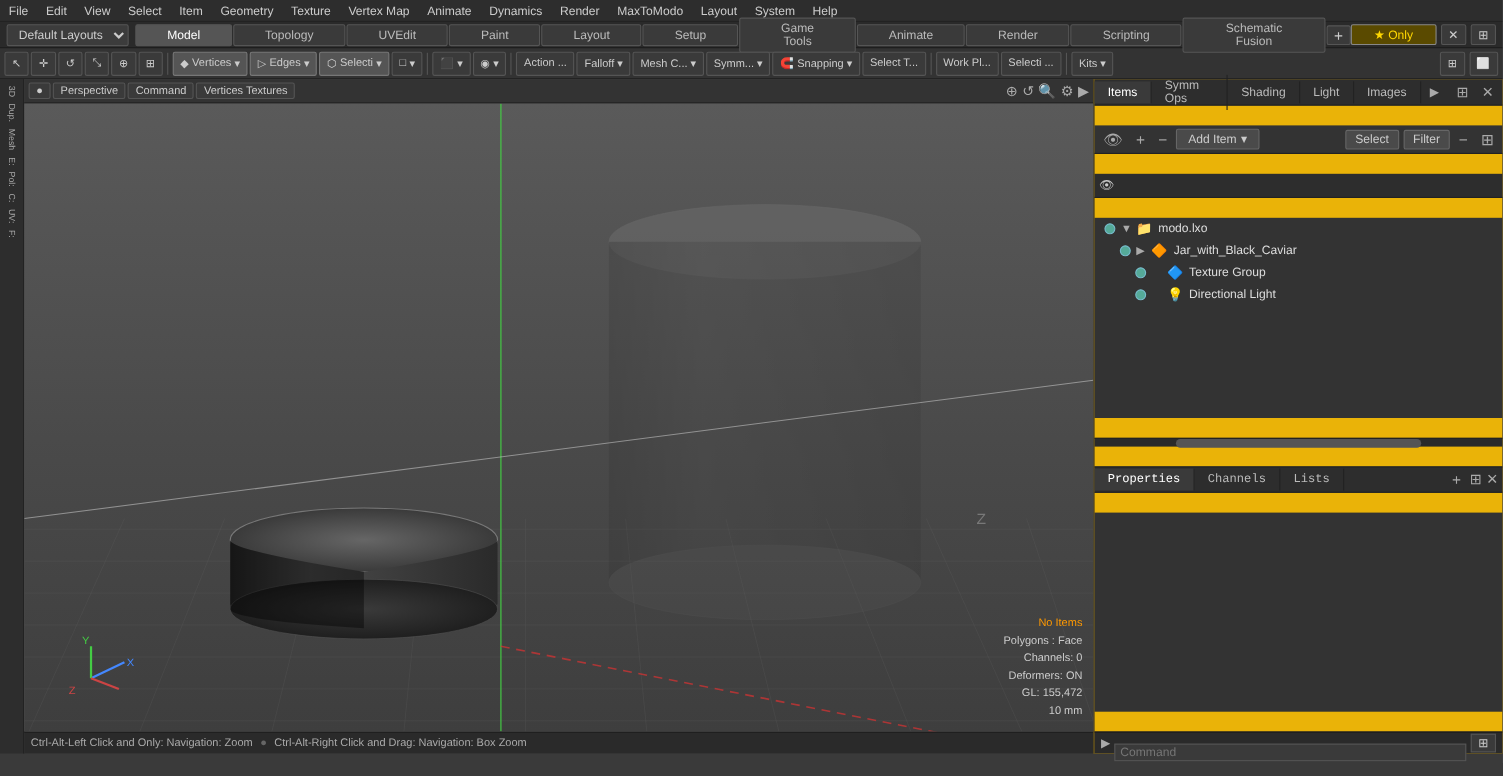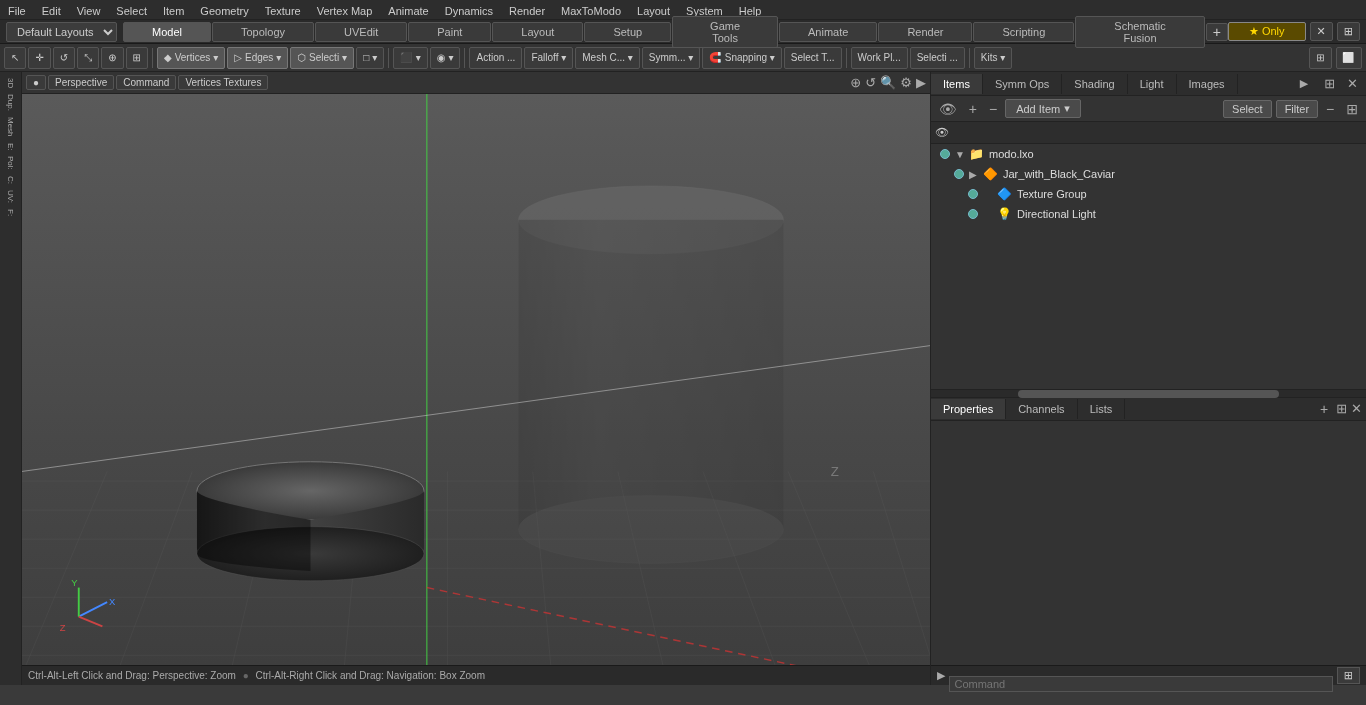--- a/index.html
+++ b/index.html
@@ -46,21 +46,21 @@
     
     .status-info { position: absolute; bottom: 10px; right: 10px; text-align: right; font-size: 10px; color: #ccc; line-height: 1.6; }
     .status-info .no-items { color: #ff9900; }
 
     
     #bottom-bar { height: 20px; background: #2a2a2a; display: flex; align-items: center; padding: 0 6px; border-top: 1px solid #1a1a1a; font-size: 10px; color: #aaa; gap: 8px; }
     .nav-hint { flex: 1; }
     .dot-sep { color: #666; margin: 0 4px; }
 
     
-    #right-panel { width: 436px; background: #eab308; border-left: 1px solid #222; display: flex; flex-direction: column; }
+    #right-panel { width: 372px; background: #eab308; border-left: 1px solid #222; display: flex; flex-direction: column; gap: 18px; }
 
     
     #panel-tabs { display: flex; background: #2d2d2d; border-bottom: 1px solid #222; align-items: center; height: 24px; }
     .panel-tab { padding: 4px 12px; color: #bbb; font-size: 11px; cursor: pointer; border-right: 1px solid #222; }
     .panel-tab.active { background: #3a3a3a; color: #fff; }
     .panel-tab-more { margin-left: auto; padding: 4px 8px; color: #aaa; cursor: pointer; }
 
     
     #items-toolbar { display: flex; align-items: center; background: #333; height: 26px; border-bottom: 1px solid #222; padding: 0 4px; gap: 4px; }
     .items-add-btn { background: #4a4a4a; border: 1px solid #666; color: #ccc; font-size: 11px; padding: 2px 10px; cursor: pointer; border-radius: 2px; display: flex; align-items: center; gap: 4px; }
@@ -81,21 +81,21 @@
     .item-expand { width: 14px; color: #aaa; cursor: pointer; font-size: 10px; }
     .item-icon { width: 16px; font-size: 12px; margin-right: 4px; }
     .item-name { flex: 1; color: #ddd; font-size: 11px; }
     .item-indent1 { padding-left: 18px; }
     .item-indent2 { padding-left: 32px; }
 
     
     #items-scroll { height: 8px; background: #2a2a2a; border-top: 1px solid #222; position: relative; }
     .scroll-thumb { height: 8px; background: #555; border-radius: 4px; width: 60%; margin-left: 20%; }
     #props-tabs { display: flex; background: #2d2d2d; height: 24px; border-top: 1px solid #222; border-bottom: 1px solid #222; align-items: center; }
-    .props-tab { padding: 4px 12px; color: #bbb; font-size: 11px; cursor: pointer; border-right: 1px solid #222; }
+    .props-tab { padding: 4px 12px; color: #bbb; font-size: 11px; cursor: pointer; border-right: 1px solid #222; font-family: Liberation Mono, monospace; }
     .props-tab.active { background: #3a3a3a; color: #fff; }
     .props-plus { margin-left: auto; padding: 0 8px; color: #aaa; cursor: pointer; font-size: 14px; }
     .props-icons { display: flex; gap: 4px; padding-right: 4px; }
     .props-icon-btn { color: #aaa; cursor: pointer; font-size: 13px; }
     #props-content { flex: 1; background: #333; }
 
     
     #command-bar { height: 20px; background: #2a2a2a; display: flex; align-items: center; padding: 0 6px; border-top: 1px solid #1a1a1a; }
     .cmd-prompt { color: #aaa; margin-right: 4px; font-size: 11px; }
     .cmd-input { flex: 1; background: #3a3a3a; border: 1px solid #555; color: #ccc; font-size: 11px; padding: 1px 4px; margin-top: 17px; }
@@ -330,25 +330,33 @@
         <g transform="translate(60,540)">
           <line x1="0" y1="0" x2="30" y2="-15" stroke="#4488ff" stroke-width="2"></line>
           <line x1="0" y1="0" x2="0" y2="-30" stroke="#44cc44" stroke-width="2"></line>
           <line x1="0" y1="0" x2="25" y2="10" stroke="#cc4444" stroke-width="2"></line>
           <text x="-20" y="15" fill="#cc4444" font-size="10">Z</text>
           <text x="-8" y="-32" fill="#44cc44" font-size="10">Y</text>
           <text x="32" y="-12" fill="#4488ff" font-size="10">X</text>
         </g>
       </svg>
 
+      <div class="status-info">
+        <div class="no-items">No Items</div>
+        <div>Polygons : Face</div>
+        <div>Channels: 0</div>
+        <div>Deformers: ON</div>
+        <div>GL: 155,472</div>
+        <div>10 mm</div>
+      </div>
     </div>
 
     <div id="bottom-bar">
       <span class="nav-hint">
-        <span>Ctrl-Alt-Left Click and Drag: Perspective: Zoom</span>
+        <span>Ctrl-Alt-Left Click and Only: Navigation: Zoom</span>
         <span class="dot-sep">●</span>
         <span>Ctrl-Alt-Right Click and Drag: Navigation: Box Zoom</span>
       </span>
     </div>
 
   </div>
 
   <div id="right-panel">
 
     <div id="panel-tabs">

